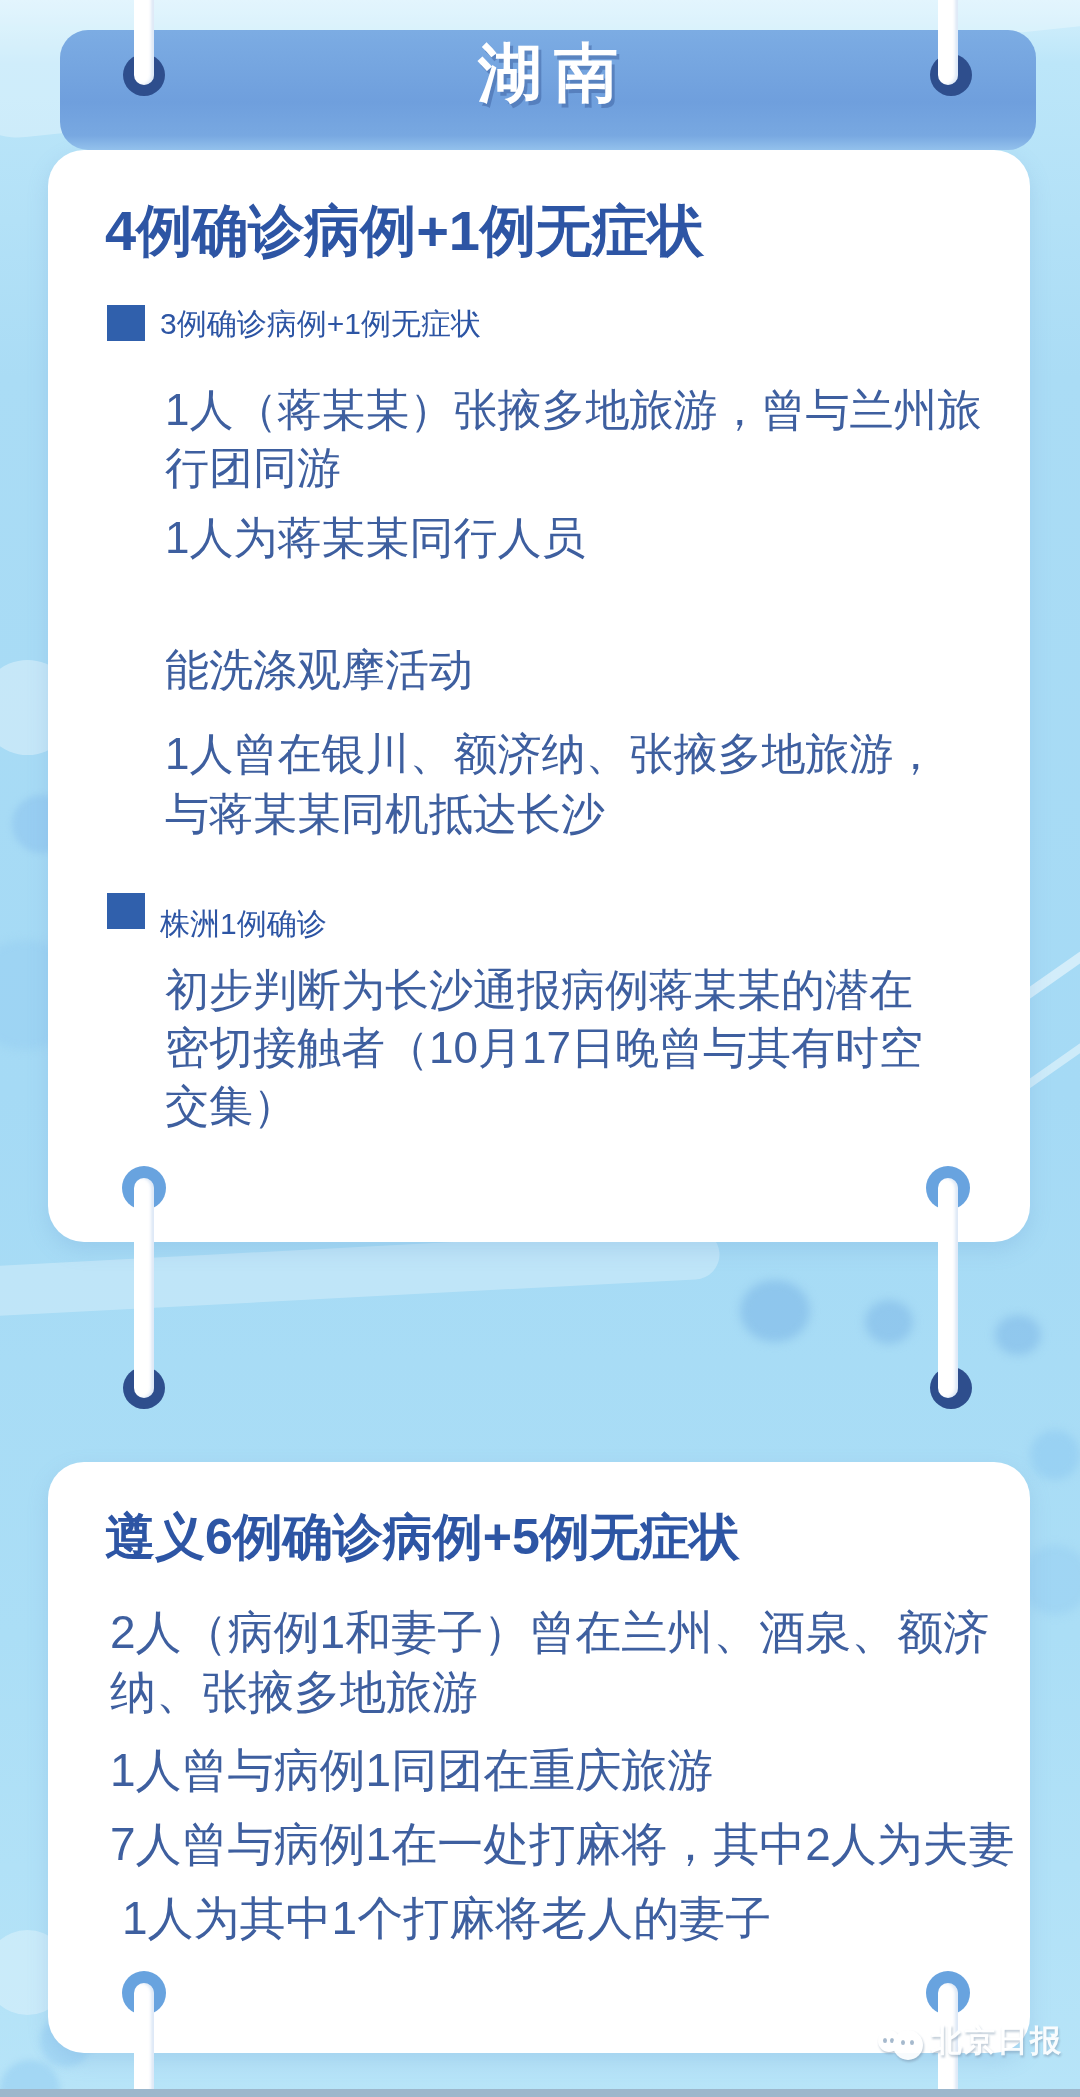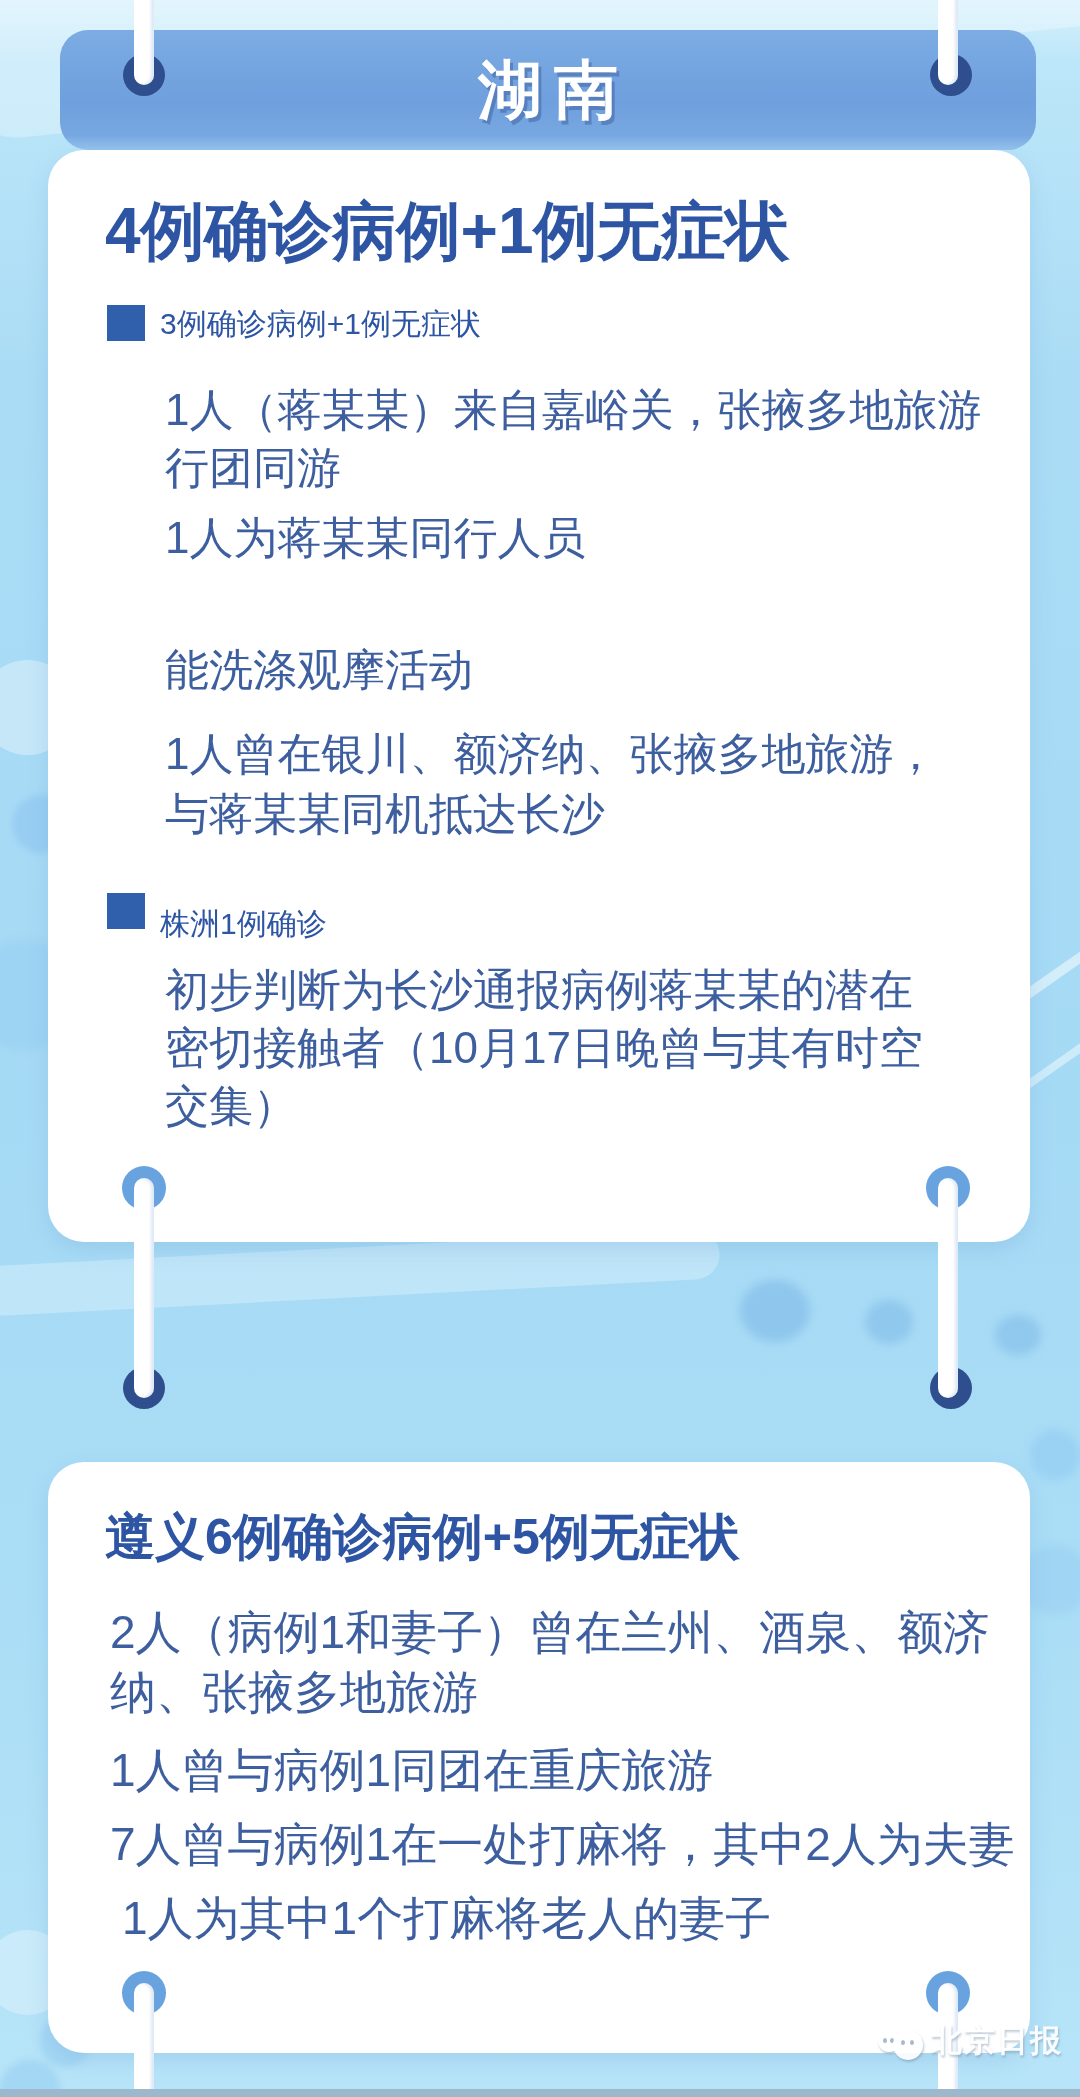--- a/index.html
+++ b/index.html
@@ -19,21 +19,21 @@
     box-shadow:inset -3px 0 3px rgba(180,205,235,.45);
   }
   .strap.cap-bottom{border-radius:0 0 10px 10px;}
   .strap.cap-both{border-radius:10px;}
   .strap.cap-top{border-radius:10px 10px 0 0;}
   
   .banner{
     position:absolute;left:60px;width:976px;height:120px;
     border-radius:28px;z-index:3;
     background:linear-gradient(180deg,#7cace3 0%,#6f9fdd 60%,#78a8e1 88%,#93c1ec 100%);
-    display:flex;align-items:center;justify-content:center;
+    display:flex;justify-content:center;
   }
   .banner-title{
     color:#ffffff;font-size:64px;font-weight:800;
     letter-spacing:12px;text-indent:12px;
     text-shadow:3px 4px 0 rgba(44,76,140,.38);
   }
   .hole-dark{
     position:absolute;width:42px;height:42px;border-radius:50%;
     background:#2e4e8d;z-index:4;
   }
@@ -43,21 +43,21 @@
   }
   
   .card{
     position:absolute;left:48px;width:982px;background:#ffffff;
     border-radius:36px;z-index:2;
     box-shadow:0 8px 20px rgba(110,160,210,.25);
   }
   
   .h1{
     position:absolute;z-index:5;color:#2d55a4;font-weight:800;
-    font-size:64px;line-height:62px;white-space:nowrap;
+    font-size:56px;line-height:62px;white-space:nowrap;
   }
   .h1.small{font-size:50px;}
   .bullet-square{
     position:absolute;width:38px;height:36px;background:#3060ac;z-index:5;
   }
   .subhead{
     position:absolute;z-index:5;color:#2d55a4;font-weight:400;
     font-size:30px;line-height:54px;white-space:nowrap;
   }
   .bodyline{
@@ -107,21 +107,21 @@
   <div class="hole-dark" style="left:123px;top:54px;"></div>
   <div class="hole-dark" style="left:930px;top:54px;"></div>
 
   <div class="card" style="top:150px;height:1092px;"></div>
 
   <div class="h1" style="left:105px;top:200px;">4例确诊病例+1例无症状</div>
 
   <div class="bullet-square" style="left:107px;top:305px;"></div>
   <div class="subhead" style="left:160px;top:297px;">3例确诊病例+1例无症状</div>
 
-  <div class="bodyline" style="left:165px;top:384px;">1人（蒋某某）来自嘉峪关，张掖多地旅游</div>
+  <div class="bodyline" style="left:165px;top:384px;">1人（蒋某某）张掖多地旅游，曾与兰州旅</div>
   <div class="bodyline" style="left:165px;top:442px;">行团同游</div>
 
   <div class="bodyline" style="left:165px;top:512px;">1人为蒋某某同行人员</div>
 
   <div class="bodyline" style="left:165px;top:644px;">能洗涤观摩活动</div>
 
   <div class="bodyline" style="left:165px;top:728px;">1人曾在银川、额济纳、张掖多地旅游，</div>
   <div class="bodyline" style="left:165px;top:788px;">与蒋某某同机抵达长沙</div>
 
   <div class="bullet-square" style="left:107px;top:893px;"></div>

